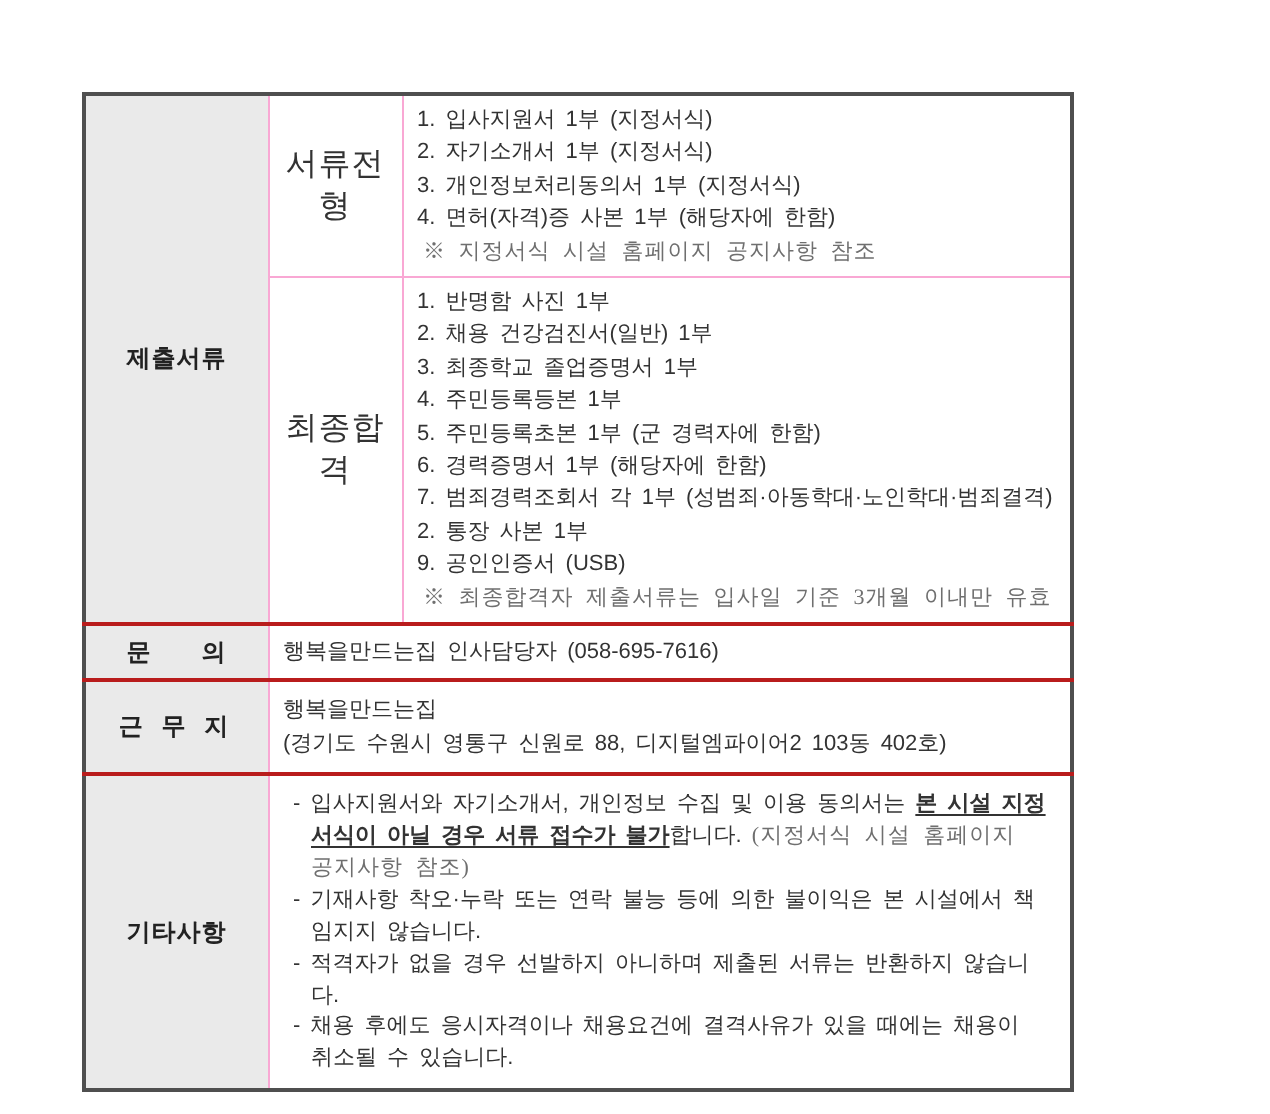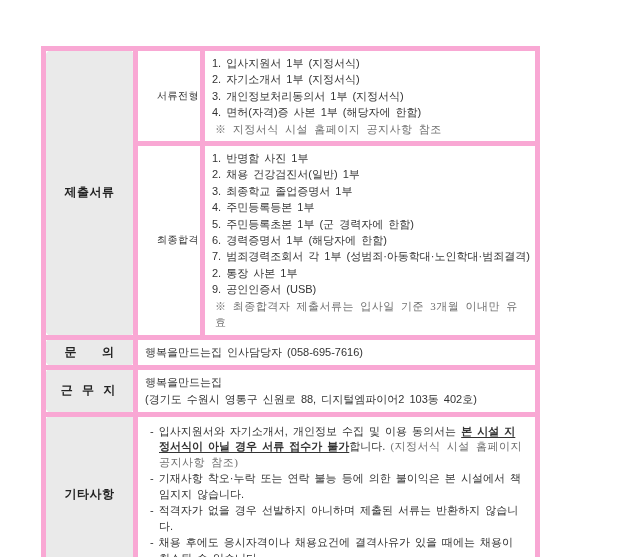--- a/index.html
+++ b/index.html
@@ -6,35 +6,35 @@
   body{
     width:635px;height:557px;background:#ffffff;
     font-family:"Liberation Sans",sans-serif;
     color:#333;position:relative;overflow:hidden;
   }
   .doc-table{
     position:absolute;left:41px;top:46px;
     width:494px;border-collapse:collapse;table-layout:fixed;
   }
   .doc-table td{
-    border:5px solid #f9a8d4;
+    border:1px solid #f9a8d4;
     vertical-align:middle;
     overflow:hidden;
   }
   
   .doc-table{border:2px solid #4f4f4f;}
   .doc-table tr.major-top td{border-top:2px solid #b91c1c;}
   .doc-table td.sub-divider{border-top:1px solid #9a9a9a;}
   .hd{
     background:#eaeaea;text-align:center;font-weight:bold;
-    font-size:12px;color:#222;letter-spacing:0.5px;border-radius:11px;
+    font-size:12px;color:#222;letter-spacing:0.5px;
   }
   .hd.spread{letter-spacing:3px;}
   .sub{
-    background:#ffffff;text-align:right;font-size:10px;color:#333;
+    background:#ffffff;text-align:center;font-size:16px;color:#333;
     letter-spacing:0.5px;
   }
   .content{
     padding:4px 8px 4px 7px;font-size:11px;color:#333;
     word-spacing:2px;line-height:16.4px;
   }
   .doc-item{white-space:nowrap;}
   .serif-note{
     font-family:"Liberation Serif",serif;color:#6f6f6f;
     letter-spacing:0.5px;word-spacing:3px;

